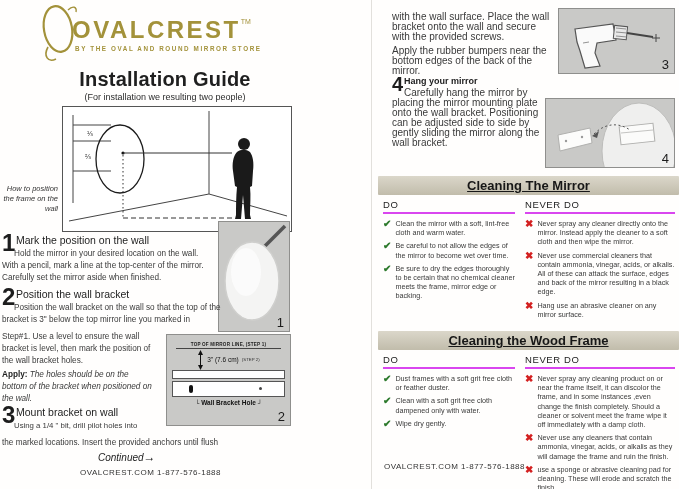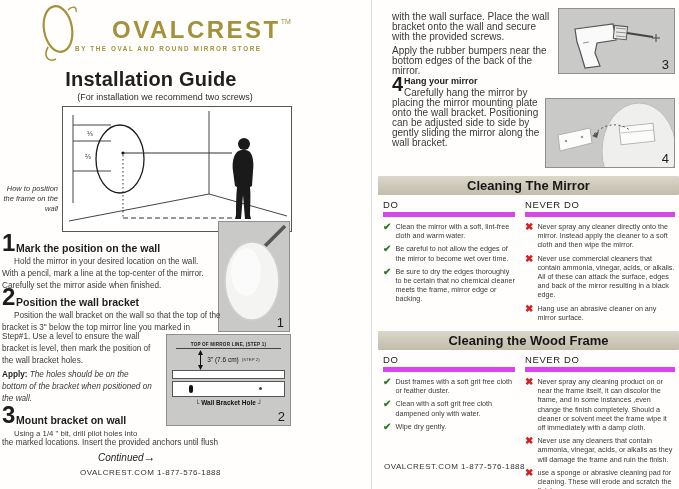--- a/index.html
+++ b/index.html
@@ -4,35 +4,35 @@
 <style>
   html,body { margin:0; padding:0; background:#fff; }
   #canvas {
     position:relative; width:679px; height:489px; background:#fffefd;
     font-family:"Liberation Sans", sans-serif; color:#2e2e2e; overflow:hidden;
     outline:1px solid #eee;
   }
   .abs { position:absolute; }
 
   
-  .brand-name { font-size:24px; font-weight:bold; letter-spacing:2.5px; color:#a3923a;margin-left:40px; }
+  .brand-name { font-size:24px; font-weight:bold; letter-spacing:2.5px; color:#a3923a; }
   .brand-tm { font-size:7px; vertical-align:14px; color:#a3923a; letter-spacing:0; }
   .brand-tagline { font-size:6.3px; letter-spacing:1.6px; color:#a3923a; font-weight:bold; }
 
   
   .page-title { font-size:20px; font-weight:bold; color:#1f1f1f; text-align:center; letter-spacing:0.2px; }
   .page-subtitle { font-size:9px; color:#2c2c2c; text-align:center; margin-top:3px; }
 
   
   .diagram-box { border:1px solid #555; background:#fff; }
   .diagram-caption { font-size:7.5px; font-style:italic; color:#333; text-align:right; line-height:10px; }
 
   
   .step-num { position:absolute; left:0; top:-3px; font-size:24px; font-weight:600; color:#1d1d1d; line-height:24px; }
-  .step-head { margin-left:14px; font-size:10.5px; font-weight:bold; color:#1d1d1d;margin-top:8px; }
+  .step-head { margin-left:14px; font-size:10.5px; font-weight:normal; color:#1d1d1d; }
   .step-body { margin:2px 0 0 0; text-indent:12px; font-size:8.2px; line-height:12px; color:#3a3a3a; }
   .cont-body { font-size:8.2px; line-height:12px; color:#3a3a3a; }
   .note-label { font-weight:bold; font-style:normal; color:#1d1d1d; }
   .note-text { font-style:italic; }
   .nowrap { white-space:nowrap; }
 
   
   .fig { position:absolute; background:#c9c9c7; border:1px solid #8f8f8d; box-sizing:border-box; }
   .fig-label { position:absolute; right:5px; bottom:1px; font-size:13px; color:#1c1c1c; }
 
@@ -57,25 +57,25 @@
   
   .divider { position:absolute; left:371px; top:0; width:1px; height:489px; background:#e2e0dc; }
 
   
   .rp-body { font-size:10px; line-height:10px; color:#3a3a3a; }
   .rp-step-head { margin-left:12px; font-size:9px; font-weight:bold; color:#1d1d1d; }
   .rp-step-num { position:absolute; left:0; top:-2px; font-size:20px; font-weight:600; color:#1d1d1d; line-height:20px; }
 
   .section { position:absolute; left:378px; width:301px; }
   .section-bar { height:19px; line-height:19px; text-align:center; font-size:13px; font-weight:bold; color:#171717;
-                 background:linear-gradient(#dbd7ca,#c1bcab); border-radius:1px; }
+                 background:linear-gradient(#dbd7ca,#c1bcab); border-radius:1px;text-decoration:underline; }
   .cols { display:flex; gap:10px; padding:4px 4px 0 5px; }
   .col-do { width:132px; flex:none; }
   .col-never { flex:1; }
-  .col-head { font-size:9.5px; letter-spacing:0.6px; color:#222; border-bottom:5px solid #d946ef; padding-bottom:2px; margin-bottom:5px; }
+  .col-head { font-size:9.5px; letter-spacing:0.6px; color:#222; border-bottom:2px solid #d946ef; padding-bottom:2px; margin-bottom:5px; }
   .item { display:flex; gap:4px; margin-bottom:4px; }
   .item-text { font-size:7.2px; line-height:9.2px; color:#3a3a3a; }
   .check { color:#2d7a2d; font-size:10px; line-height:10px; font-weight:bold; flex:none; }
   .cross { color:#d32020; font-size:10px; line-height:10px; font-weight:bold; flex:none; }
 
   svg text { font-family:"Liberation Sans", sans-serif; }
 </style>
 </head>
 <body>
 
@@ -86,22 +86,22 @@
       <ellipse cx="20" cy="27" rx="14" ry="23" fill="none" stroke="#a3923a" stroke-width="2.2" transform="rotate(-10 20 27)"></ellipse>
       <path d="M10,45 C5,54 10,61 18,57" fill="none" stroke="#a3923a" stroke-width="1.6"></path>
       <path d="M30,8 C35,3 39,5 38,10" fill="none" stroke="#a3923a" stroke-width="1.4"></path>
     </svg>
   </div>
   <div class="abs" style="left:72px; top:16px;">
     <span class="brand-name">OVALCREST</span><span class="brand-tm">TM</span>
   </div>
   <div class="abs brand-tagline" style="left:75px; top:45px;">BY THE OVAL AND ROUND MIRROR STORE</div>
 
-  <div class="abs page-title" style="left:26px; top:68px; width:250px;text-align:center;">Installation Guide</div>
-  <div class="abs page-subtitle" style="left:40px; top:89px; width:250px;">(For installation we recommend two screws)</div>
+  <div class="abs page-title" style="left:40px; top:68px; width:250px;text-align:center;">Installation Guide</div>
+  <div class="abs page-subtitle" style="left:40px; top:89px; width:250px;">(For installation we resulting two people)</div>
 
   <div class="abs diagram-box" style="left:62px; top:106px; width:228px; height:124px;">
     <svg width="226" height="122" viewBox="0 0 226 122">
       <g stroke="#444" stroke-width="1" fill="none">
         <line x1="10" y1="8" x2="10" y2="96"></line>
         <line x1="10" y1="18" x2="48" y2="18"></line>
         <line x1="10" y1="34" x2="48" y2="34"></line>
         <line x1="10" y1="64" x2="48" y2="64"></line>
         <line x1="146" y1="4" x2="146" y2="87"></line>
         <line x1="146" y1="87" x2="6" y2="114"></line>

